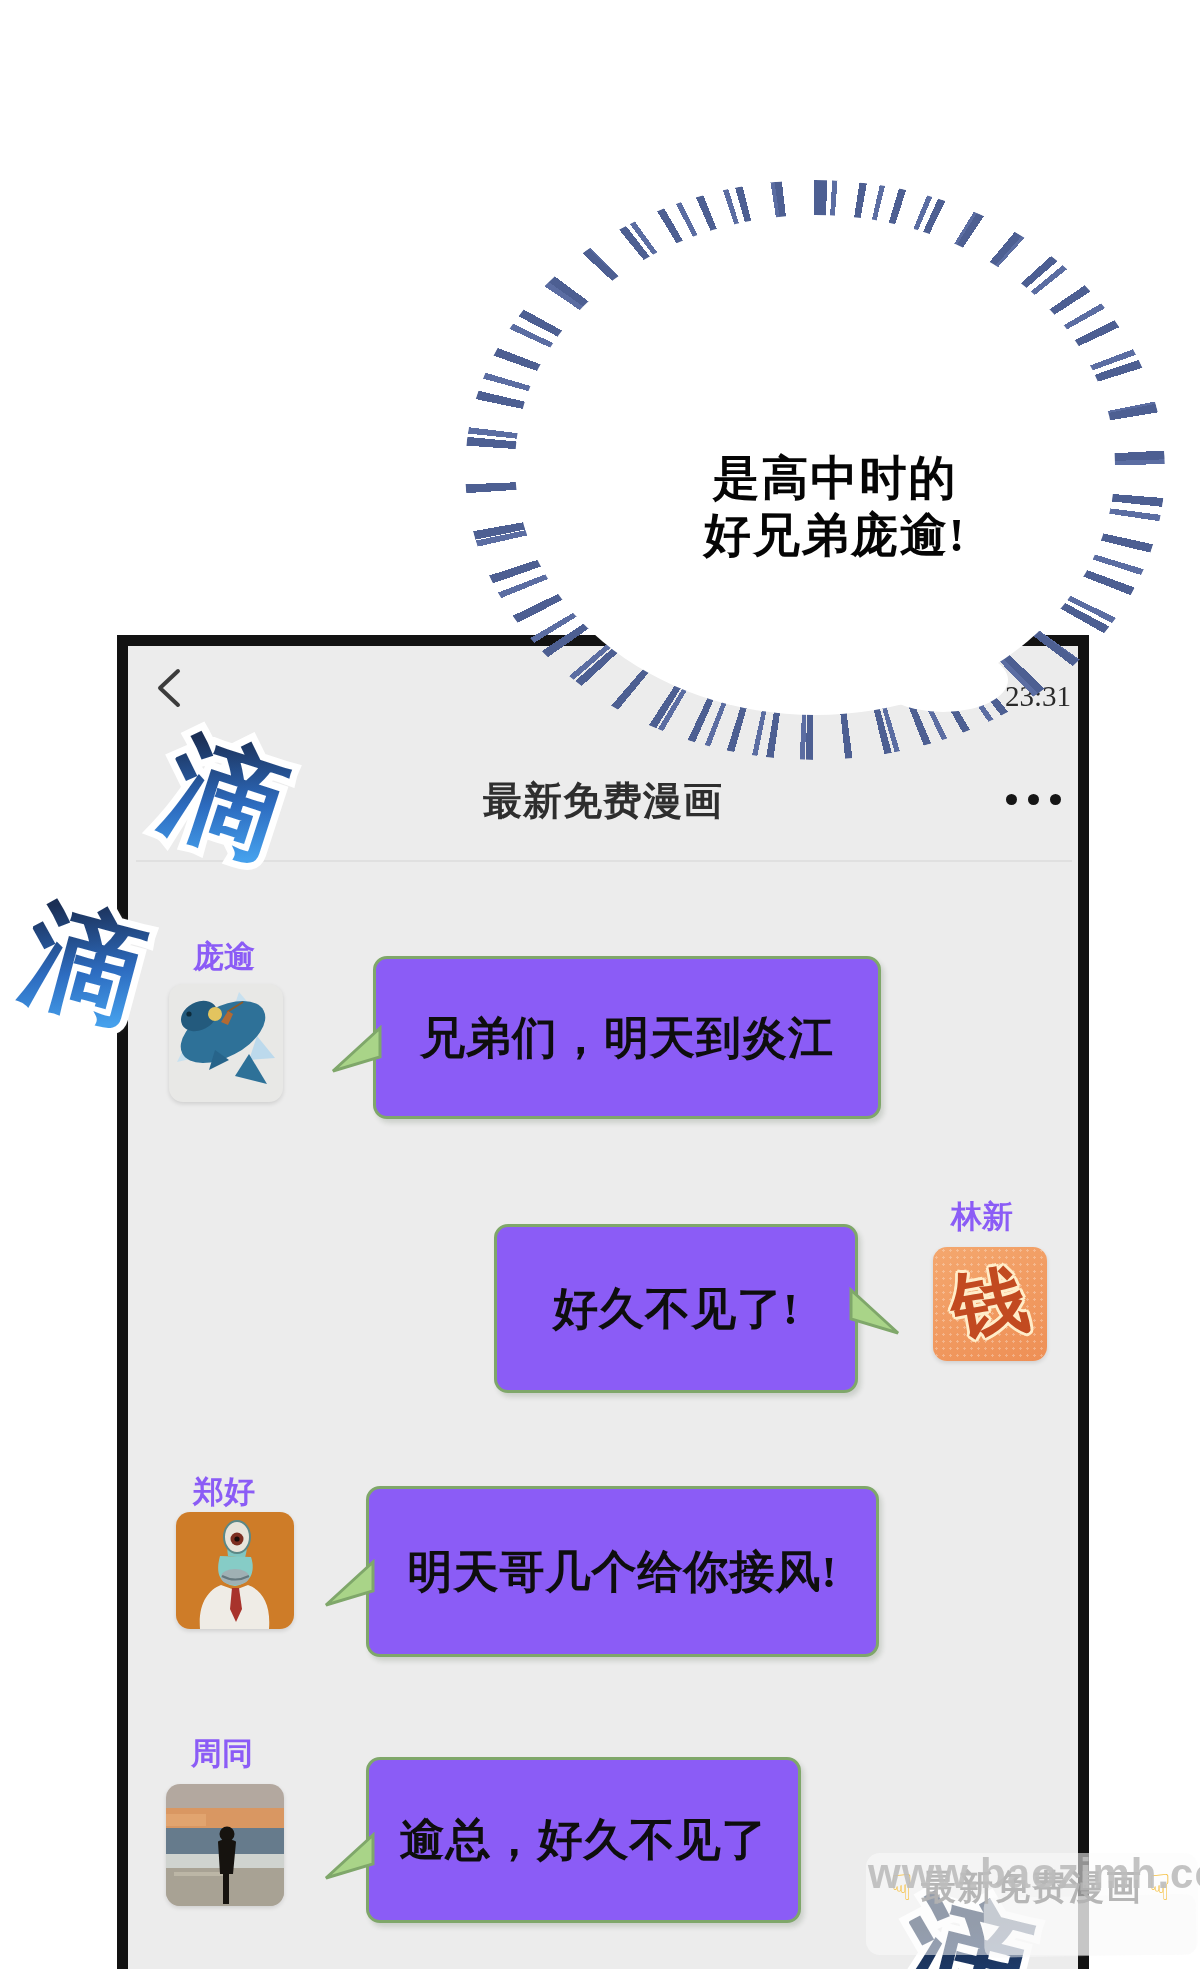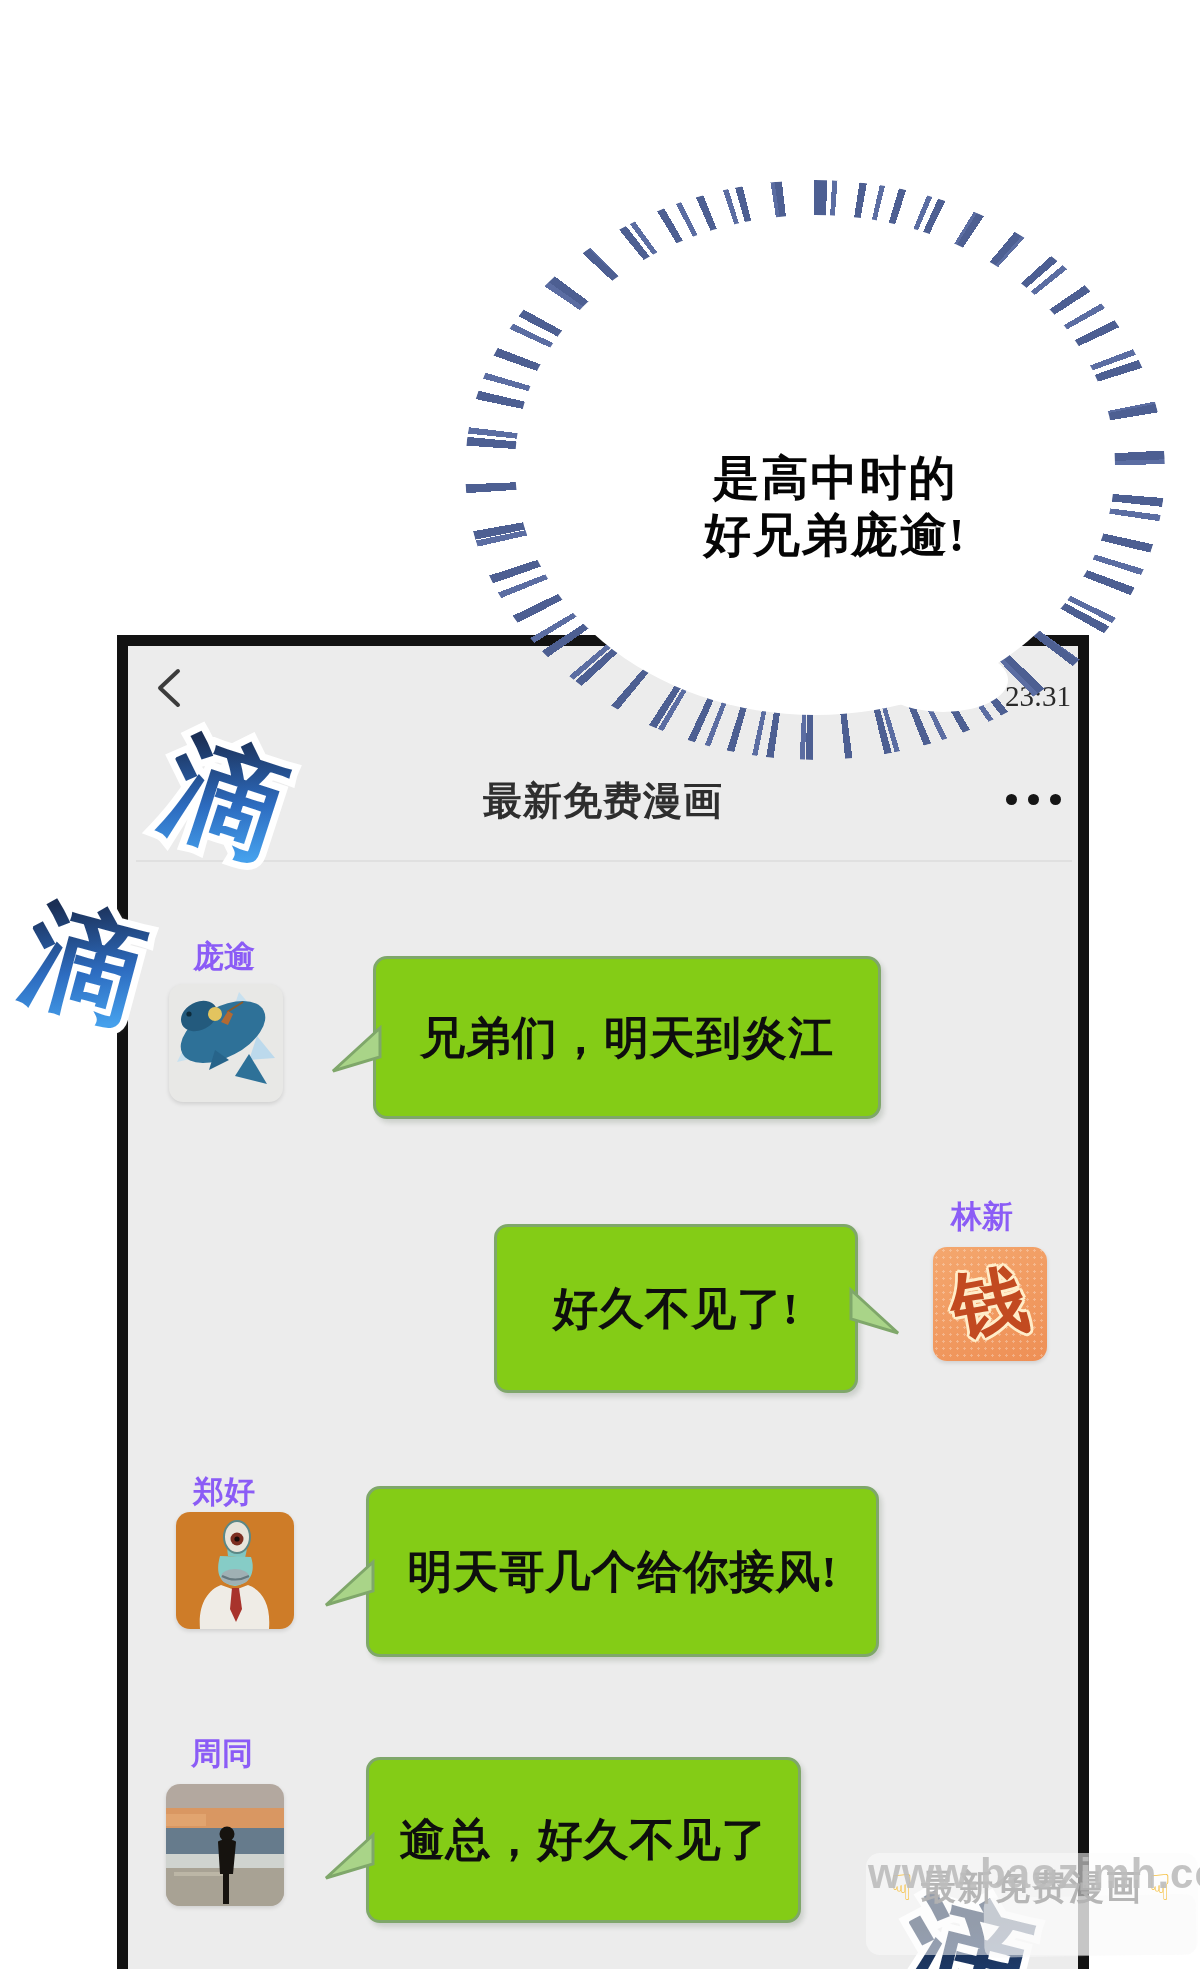--- a/index.html
+++ b/index.html
@@ -17,21 +17,21 @@
          font-size:39px;font-weight:600;color:#2e2e2e;letter-spacing:1px;}
   .menu-dots{position:absolute;left:878px;top:148px;display:flex;gap:11px;}
   .menu-dots i{width:11px;height:11px;border-radius:50%;background:#151515;}
   .header-divider{position:absolute;left:8px;top:214px;width:936px;height:2px;background:#e0e0e0;}
 
   
   .sender-name{position:absolute;font-family:"Liberation Serif","DejaVu Serif",serif;
          font-weight:700;font-size:31px;color:#8b5cf6;white-space:nowrap;}
   .avatar{position:absolute;border-radius:14px;overflow:hidden;box-shadow:0 2px 4px rgba(0,0,0,.12);}
   .avatar svg{display:block;}
-  .bubble{position:absolute;box-sizing:border-box;background:#84cc16;border:3px solid #7fa76a;
+  .bubble{position:absolute;box-sizing:border-box;background:#8b5cf6;border:3px solid #7fa76a;
          border-radius:14px;display:flex;align-items:center;justify-content:center;
          box-shadow:3px 4px 5px rgba(40,60,30,.16);}
   .bubble-text{font-family:"Liberation Serif","DejaVu Serif",serif;font-weight:700;
          font-size:45px;color:#0e0e0e;white-space:nowrap;letter-spacing:1px;}
   .tail{position:absolute;width:52px;height:50px;}
   .tail-left{left:-46px;}
   .tail-right{right:-46px;}
 
   .avatar-qian{background:linear-gradient(155deg,#f4a76e,#ee8f55);
          background-image:radial-gradient(rgba(255,255,255,.28) 1px,transparent 1.4px),

